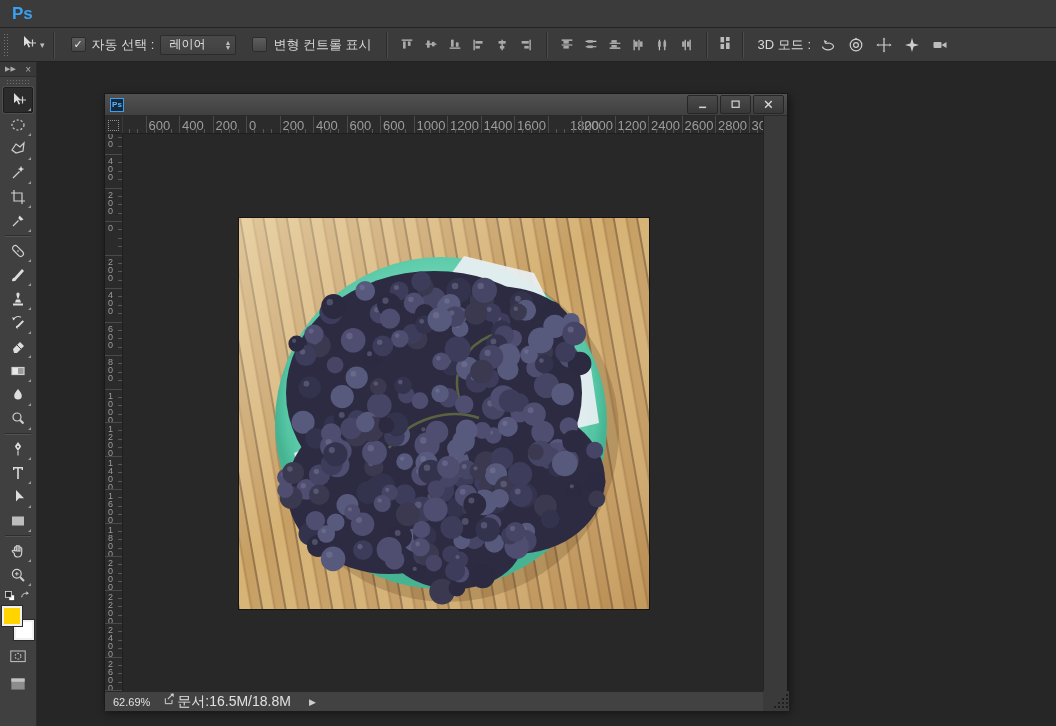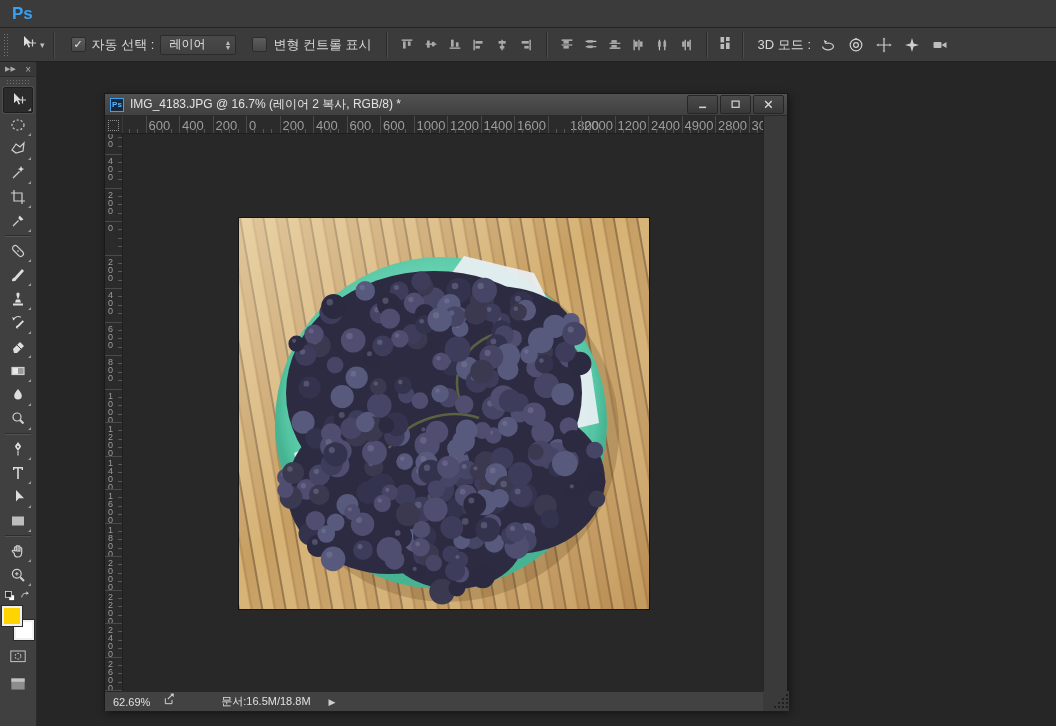--- a/index.html
+++ b/index.html
@@ -75,21 +75,21 @@
   .tick-min-v{position:absolute;left:13px;height:1px;width:5px;background:#565656;}
   .rlabel-v{position:absolute;left:3px;font-size:9px;color:#9d9d9d;line-height:8px;width:9px;}
   .viewport{position:absolute;left:18px;top:40px;width:640px;height:557px;background:#282828;overflow:hidden;}
   .photo{position:absolute;left:116px;top:84px;width:410px;height:391px;outline:1px solid #151515;}
   .photo svg{display:block;}
   .scrollbar-v{position:absolute;left:658px;top:22px;width:24px;height:575px;background:#3a3a3a;
                border-left:1px solid #242424;box-sizing:border-box;}
   .statusbar{position:absolute;left:0;top:597px;width:658px;height:20px;background:#424242;
              border-top:1px solid #272727;display:flex;align-items:center;box-sizing:border-box;}
   .statusbar .zoomtxt{font-size:11px;color:#e0e0e0;margin-left:8px;}
-  .statusbar .doctxt{font-size:11px;color:#e0e0e0;margin-left:44px;}
+  .statusbar .doctxt{font-size:14px;color:#e0e0e0;}
   .statusbar .tri{font-size:9px;color:#cfcfcf;margin-left:18px;}
   .resize-grip{position:absolute;left:658px;top:597px;width:26px;height:20px;background:#3a3a3a;
                display:flex;align-items:flex-end;justify-content:flex-end;box-sizing:border-box;}
 </style>
 </head>
 <body>
 
 <div class="app">
 
   <div class="menubar">
@@ -417,21 +417,20 @@
         </svg></div>
     <div style="margin-top:4px" id="screenmode"><svg width="20" height="20" viewBox="0 0 18 18">
           <rect x="3" y="4" width="12" height="10" fill="#8d8d8d"></rect>
           <rect x="3" y="4" width="12" height="3" fill="#c2c2c2"></rect>
         </svg></div>
   </div>
 
   <div class="docwin">
     <div class="titlebar">
       <div class="doc-ico">Ps</div>
-      <span class="doc-title">IMG_4183.JPG @ 16.7% (레이어 2 복사, RGB/8) *</span>
       <div class="winbtns">
         <div class="winbtn" id="btn-min">
             <svg width="14" height="14" viewBox="0 0 18 18">
               <rect x="4" y="11" width="9" height="2" fill="#d0d0d0"></rect>
             </svg>
           </div>
         <div class="winbtn" id="btn-max">
             <svg width="14" height="14" viewBox="0 0 18 18">
               <rect x="4" y="4" width="9" height="8" fill="none" stroke="#d0d0d0" stroke-width="1.6"></rect>
             </svg>
@@ -473,21 +472,21 @@
        <div class="rlabel-h" style="left:394px">1600</div>
         <div class="tick-maj-h" style="left:424.5px"></div>
        <div class="rlabel-h" style="left:447px">1800</div>
         <div class="tick-maj-h" style="left:458px"></div>
        <div class="rlabel-h" style="left:461px">2000</div>
         <div class="tick-maj-h" style="left:491.5px"></div>
        <div class="rlabel-h" style="left:494.5px">1200</div>
         <div class="tick-maj-h" style="left:525px"></div>
        <div class="rlabel-h" style="left:528px">2400</div>
         <div class="tick-maj-h" style="left:558.5px"></div>
-       <div class="rlabel-h" style="left:561.5px">4900</div>
+       <div class="rlabel-h" style="left:561.5px">2600</div>
         <div class="tick-maj-h" style="left:592px"></div>
        <div class="rlabel-h" style="left:595px">2800</div>
         <div class="tick-maj-h" style="left:625.5px"></div>
        <div class="rlabel-h" style="left:628.5px">3000</div>
         <div class="tick-min-h" style="left:5.75px"></div>
         <div class="tick-min-h" style="left:14.125px"></div>
         <div class="tick-min-h" style="left:30.875px"></div>
         <div class="tick-min-h" style="left:39.25px"></div>
         <div class="tick-min-h" style="left:47.625px"></div>
         <div class="tick-min-h" style="left:64.375px"></div>

